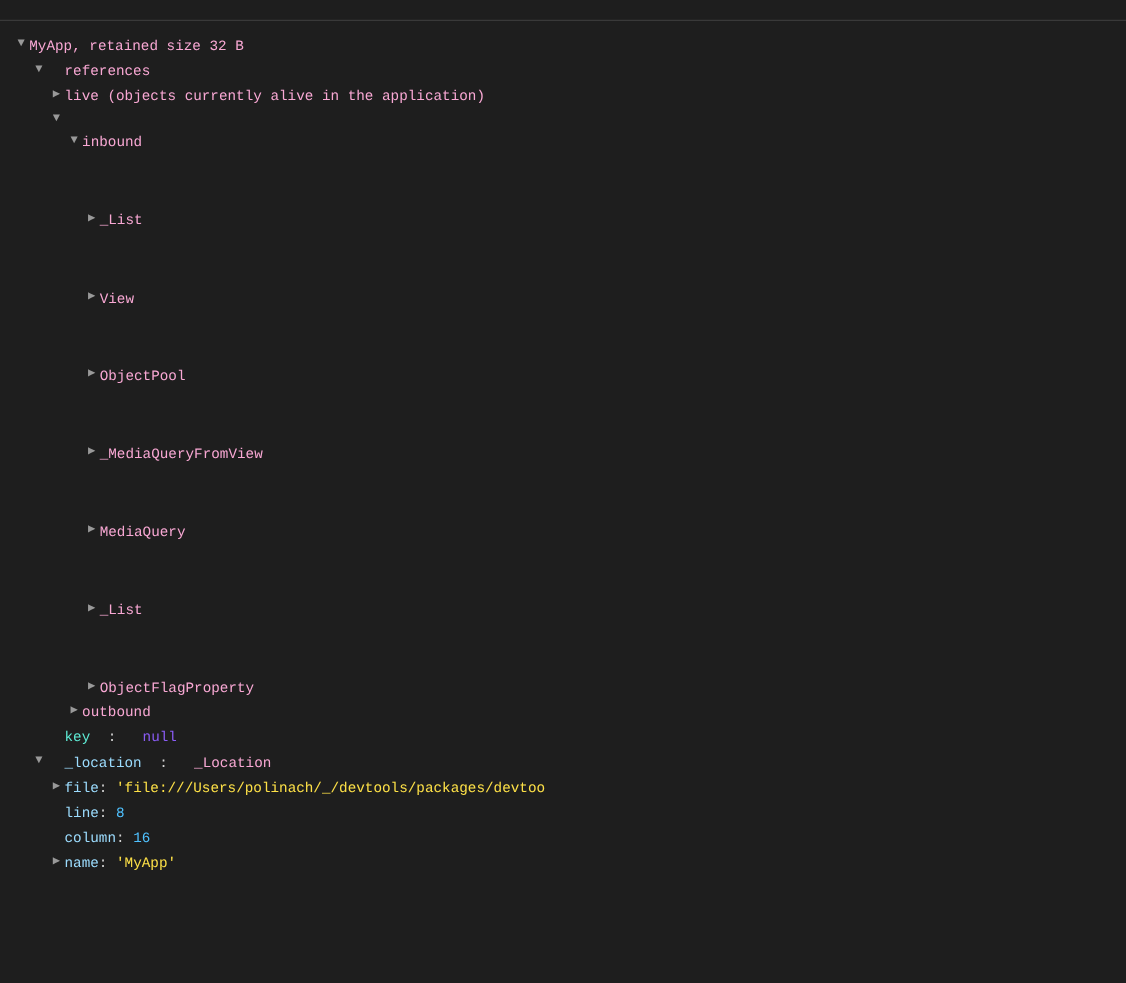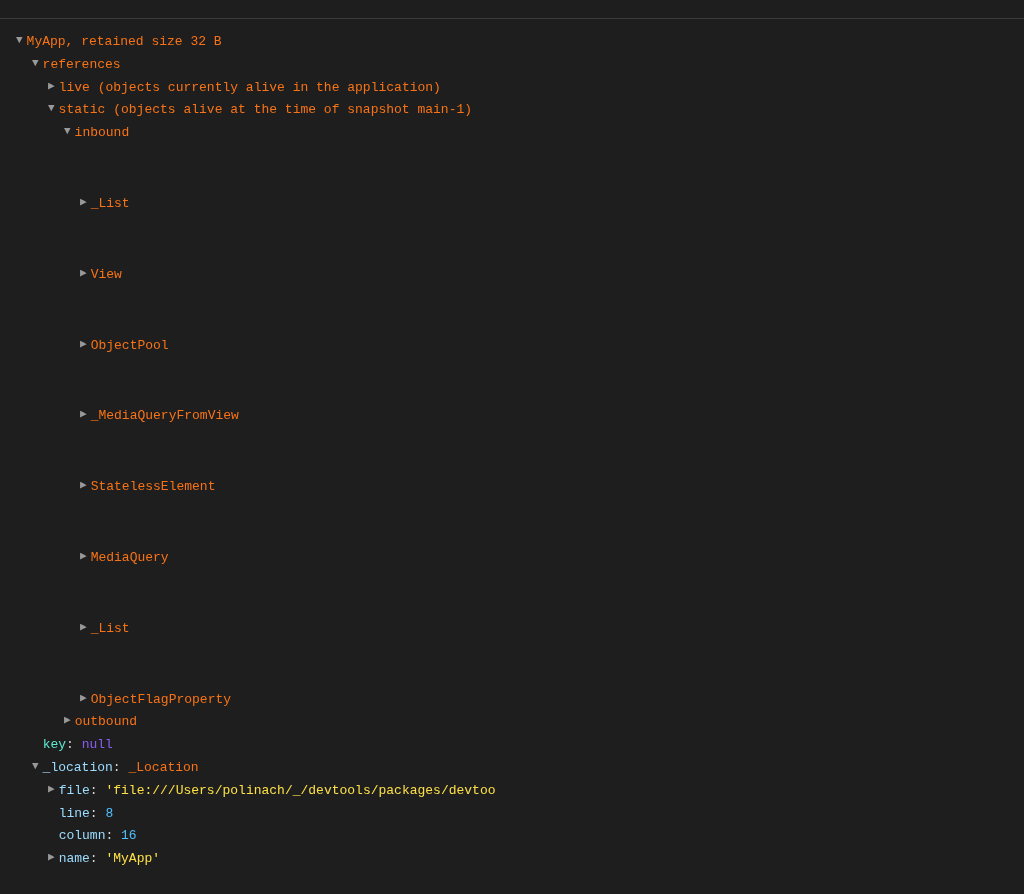--- a/index.html
+++ b/index.html
@@ -43,21 +43,21 @@
 
     .tree-node {
       display: flex;
       align-items: flex-start;
       padding: 1px 0;
       line-height: 1.6;
       white-space: pre;
     }
 
     .indent-0 { padding-left: 16px; }
-    .indent-1 { padding-left: 32px; }
+    .indent-1 { padding-left: 32px; gap: 16px; }
     .indent-2 { padding-left: 48px; text-align: center; }
     .indent-3 { padding-left: 64px; }
     .indent-4 { padding-left: 80px; margin-top: 48px; }
 
     .toggle {
       color: #999999;
       margin-right: 4px;
       cursor: pointer;
       user-select: none;
       font-size: 11px;
@@ -66,40 +66,39 @@
     .toggle.expanded::before { content: '▼'; }
     .toggle.collapsed::before { content: '▶'; }
     .toggle.spacer { visibility: hidden; }
 
     .key-purple { color: #5eead4; }
     .key-cyan { color: #9cdcfe; }
     .value-blue { color: #4fc1ff; }
     .value-string { color: #fde047; }
     .value-null { color: #8b5cf6; }
     .text-default { color: #d4d4d4; }
-    .text-light { color: #f97316; }
+    .text-light { color: #f9a8d4; }
   </style>
 </head>
 <body>
 
 <div class="console-panel">
   <div class="console-header">
     <span></span>
   </div>
   <div class="console-content" id="tree-container">
   <div class="tree-node indent-0"><span class="toggle expanded"></span><span class="text-light">MyApp, retained size 32 B</span></div>
       <div class="tree-node indent-1"><span class="toggle expanded"></span><span class="text-light">references</span></div>
       <div class="tree-node indent-2"><span class="toggle collapsed"></span><span class="text-light">live (objects currently alive in the application)</span></div>
-      <div class="tree-node indent-2"><span class="toggle expanded"></span><span class="text-light">static (objects alive at the time of snapshot main-1)</span></div>
+      <div class="tree-node indent-2"><span class="toggle expanded"></span></div>
       <div class="tree-node indent-3"><span class="toggle expanded"></span><span class="text-light">inbound</span></div>
       <div class="tree-node indent-4"><span class="toggle collapsed"></span><span class="text-light">_List</span></div>
       <div class="tree-node indent-4"><span class="toggle collapsed"></span><span class="text-light">View</span></div>
       <div class="tree-node indent-4"><span class="toggle collapsed"></span><span class="text-light">ObjectPool</span></div>
       <div class="tree-node indent-4"><span class="toggle collapsed"></span><span class="text-light">_MediaQueryFromView</span></div>
-      <div class="tree-node indent-4"><span class="toggle collapsed"></span><span class="text-light">StatelessElement</span></div>
       <div class="tree-node indent-4"><span class="toggle collapsed"></span><span class="text-light">MediaQuery</span></div>
       <div class="tree-node indent-4"><span class="toggle collapsed"></span><span class="text-light">_List</span></div>
       <div class="tree-node indent-4"><span class="toggle collapsed"></span><span class="text-light">ObjectFlagProperty</span></div>
       <div class="tree-node indent-3"><span class="toggle collapsed"></span><span class="text-light">outbound</span></div>
       <div class="tree-node indent-1"><span class="toggle spacer">▶</span><span class="key-purple">key</span><span class="text-default">: </span><span class="value-null">null</span></div>
       <div class="tree-node indent-1"><span class="toggle expanded"></span><span class="key-cyan">_location</span><span class="text-default">: </span><span class="text-light">_Location</span></div>
       <div class="tree-node indent-2"><span class="toggle collapsed"></span><span class="key-cyan">file</span><span class="text-default">: </span><span class="value-string">'file:///Users/polinach/_/devtools/packages/devtoo</span></div>
       <div class="tree-node indent-2"><span class="toggle spacer">▶</span><span class="key-cyan">line</span><span class="text-default">: </span><span class="value-blue">8</span></div>
       <div class="tree-node indent-2"><span class="toggle spacer">▶</span><span class="key-cyan">column</span><span class="text-default">: </span><span class="value-blue">16</span></div>
       <div class="tree-node indent-2"><span class="toggle collapsed"></span><span class="key-cyan">name</span><span class="text-default">: </span><span class="value-string">'MyApp'</span></div>

